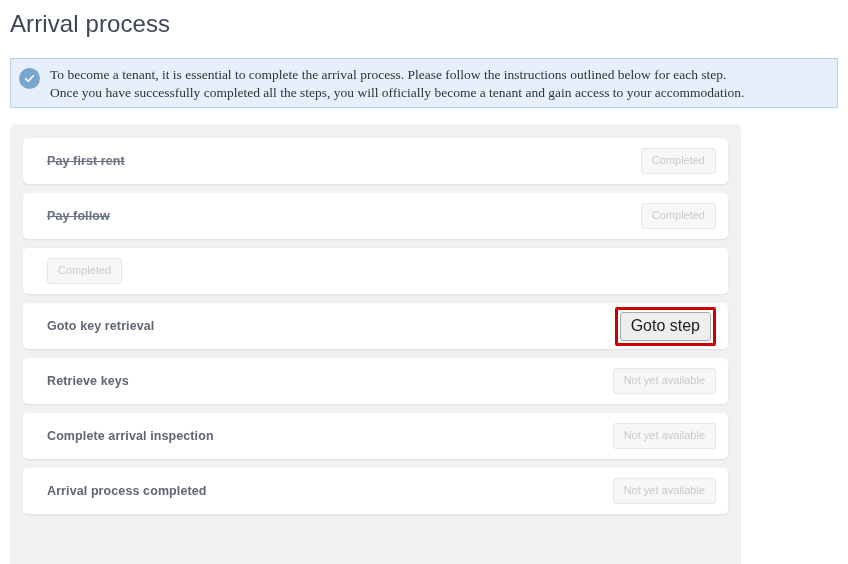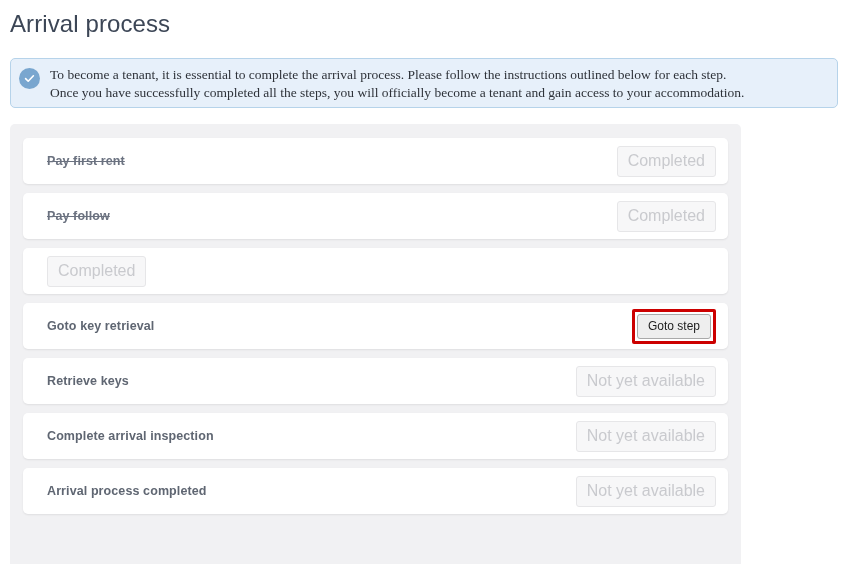--- a/index.html
+++ b/index.html
@@ -30,21 +30,21 @@
   
   #info-banner {
     position: absolute;
     left: 10px;
     top: 58px;
     width: 828px;
     height: 50px;
     box-sizing: border-box;
     background: #e7f0fa;
     border: 1px solid #b6d3ea;
-    border-radius: 5px;
+    border-radius: 0;
     display: flex;
     align-items: flex-start;
     padding: 7px 10px 7px 8px;
   }
   #banner-icon {
     flex: 0 0 auto;
     width: 21px;
     height: 21px;
     border-radius: 50%;
     background: #79a6cf;
@@ -99,39 +99,39 @@
   }
   .step-label.done {
     text-decoration: line-through;
     text-decoration-thickness: 1px;
     color: #6b7280;
   }
 
   
   .step-btn {
     font-family: "Liberation Sans", sans-serif;
-    font-size: 16px;
+    font-size: 11px;
     line-height: 1;
     border-radius: 3px;
     box-sizing: border-box;
     white-space: nowrap;
     user-select: none;
   }
   .btn-disabled {
     padding: 6px 10px 7px 10px;
     background: #f7f7f8;
     border: 1px solid #e6e6e8;
     color: #c9cace;
   }
   .btn-action {
     padding: 5px 10px 6px 10px;
     background: #eeeeee;
     border: 1px solid #a9a9a9;
     color: #1d1d1d;
-    font-size: 12px;
+    font-size: 16px;
   }
 
   
   .highlight-box {
     border: 3px solid #cc0000;
     border-radius: 2px;
     padding: 2px;
     display: inline-block;
     line-height: 0;
   }

